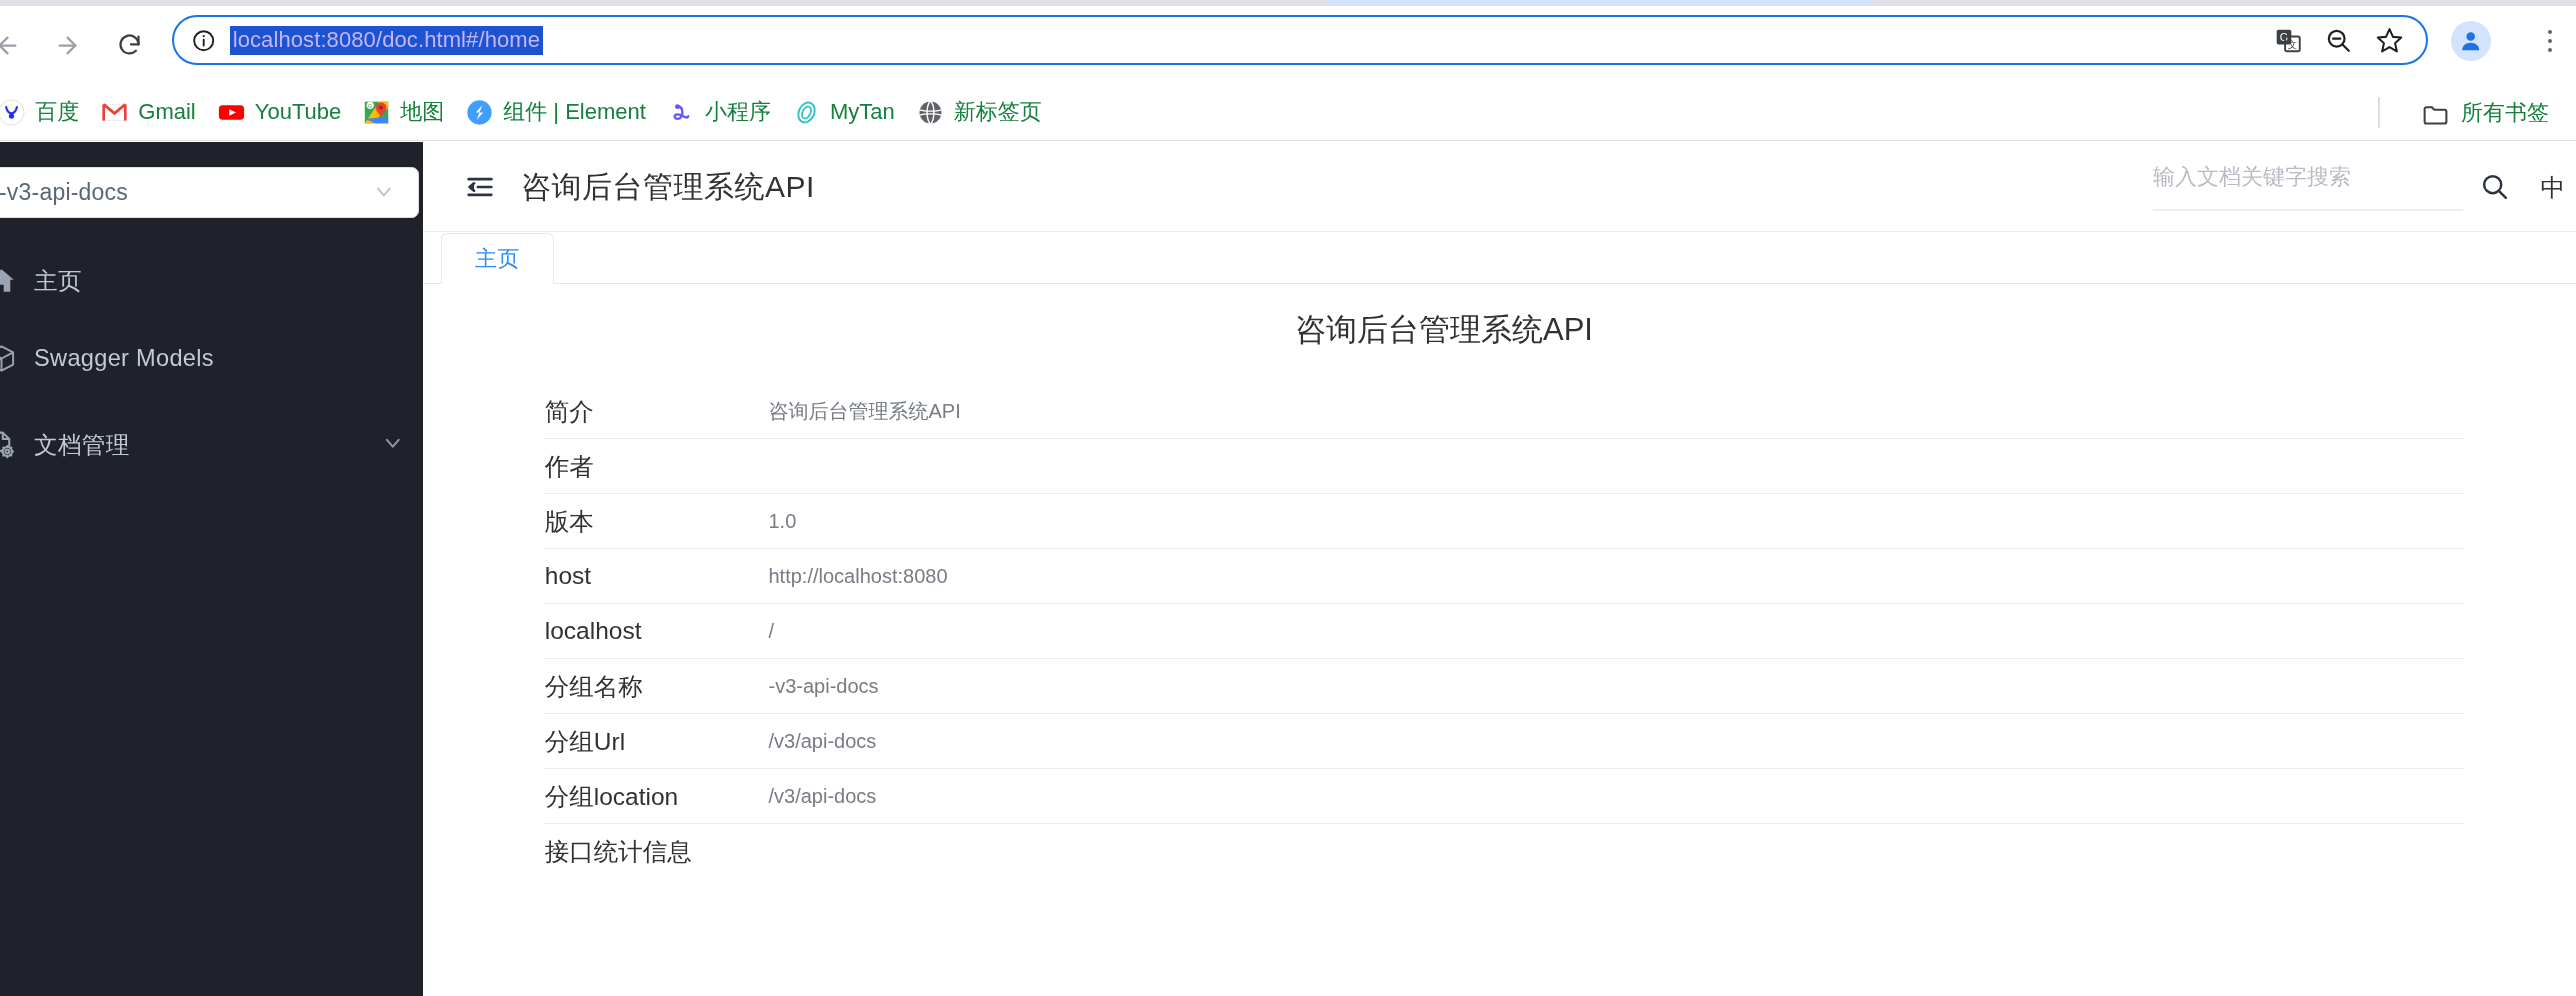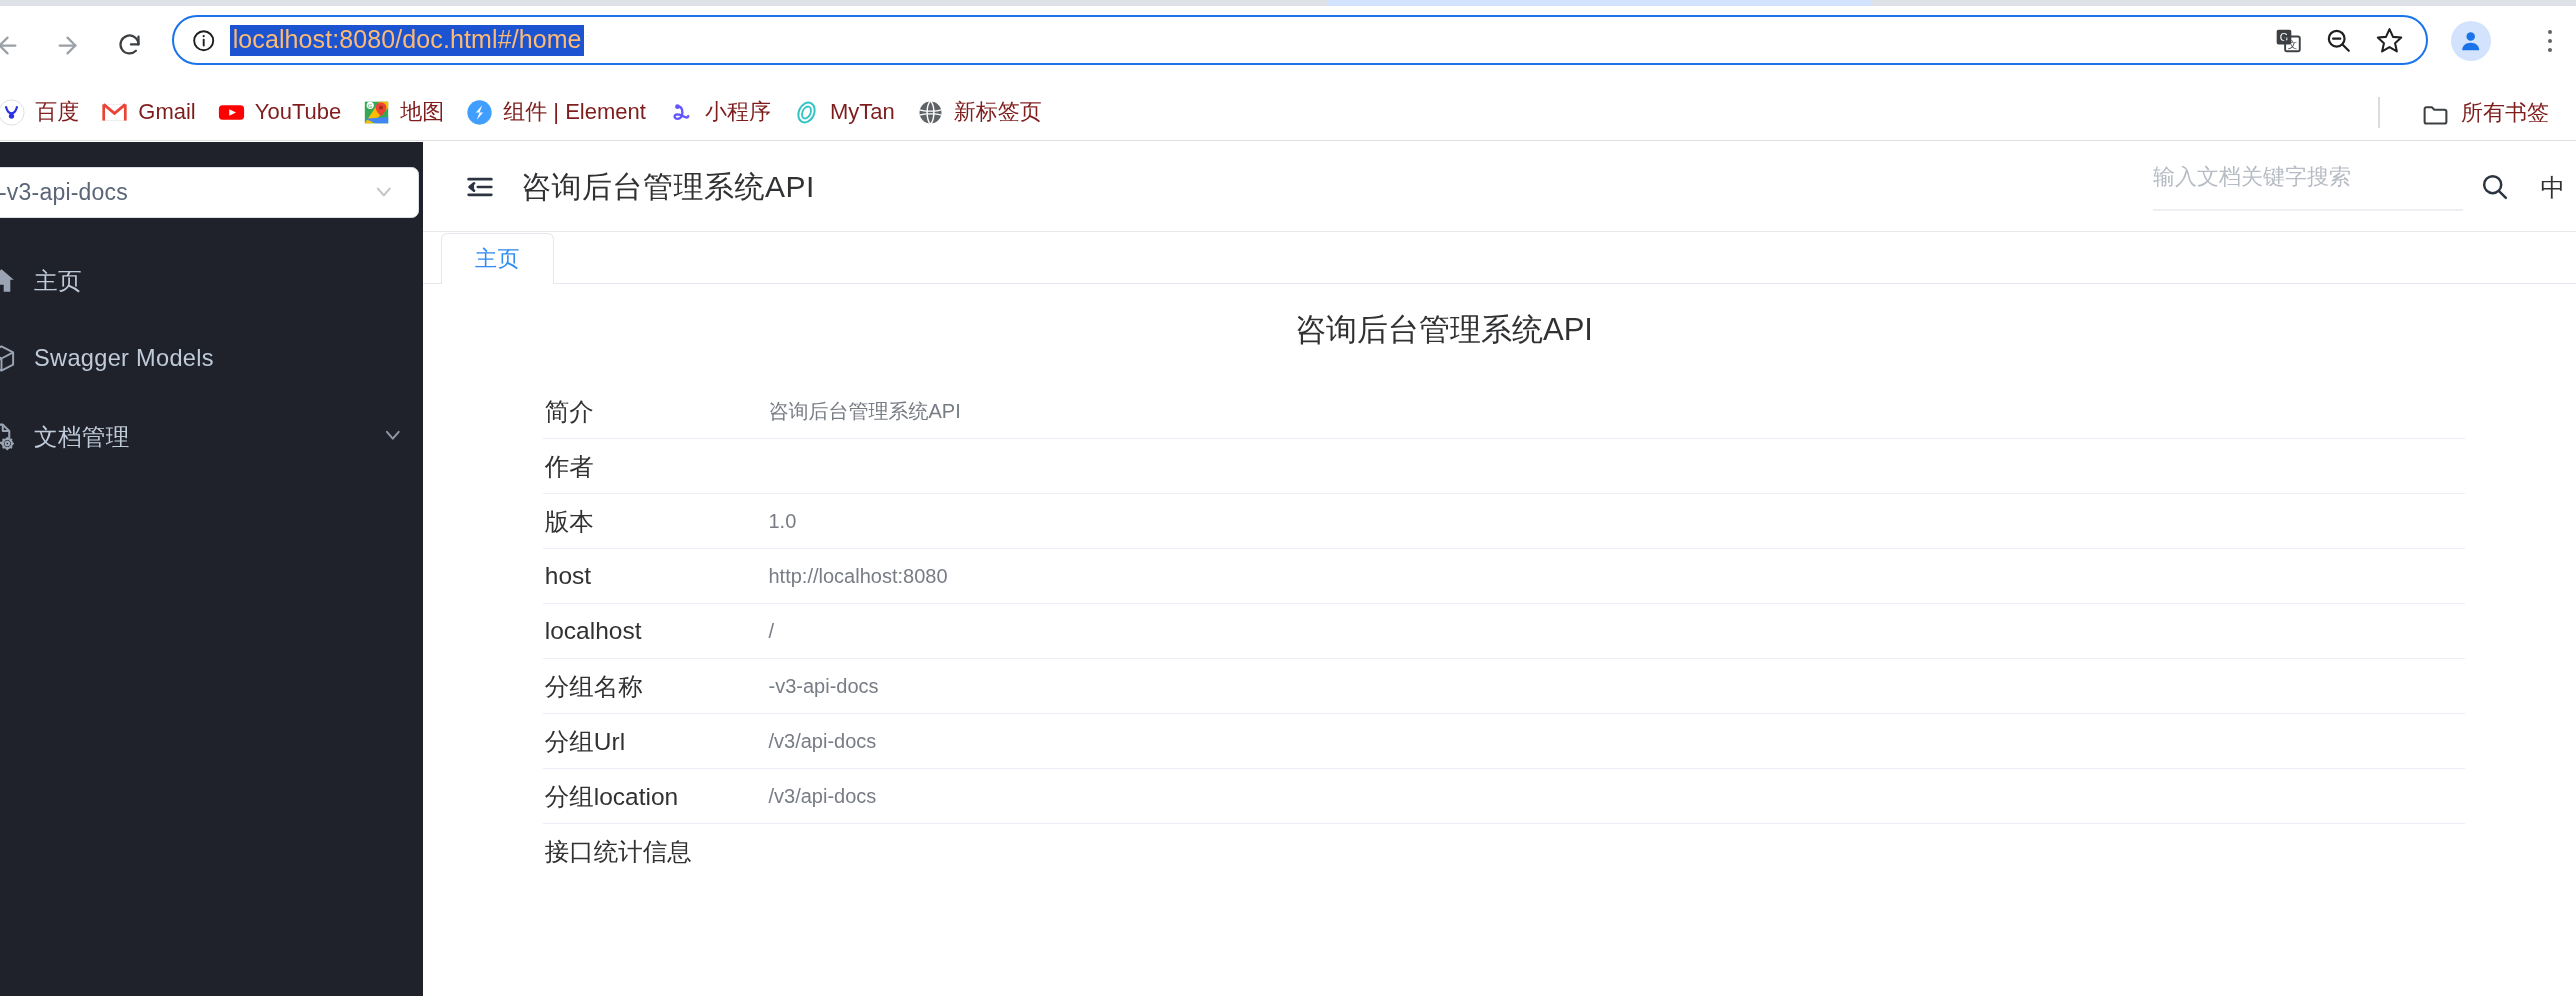--- a/index.html
+++ b/index.html
@@ -42,22 +42,22 @@
     background: #ffffff;
     display: flex; align-items: center;
   }
   .omni-info {
     margin-left: 17px; width: 25.4px; height: 25.4px;
     display: flex; align-items: center; justify-content: center;
     flex: 0 0 auto; cursor: pointer;
   }
   .omni-url {
     margin-left: 13.6px;
-    font-size: 25px;
-    color: #fdba74;
+    font-size: 22px;
+    color: #c4b5fd;
     background: #1b53d0;
     letter-spacing: 0.1px;
     padding: 1.8px 2.7px 3.6px 2.7px;
     white-space: nowrap;
     line-height: 1.05;
   }
   .omni-actions {
     margin-left: auto; display: flex; align-items: center; gap: 16.3px;
     padding-right: 20px;
   }
@@ -85,21 +85,21 @@
     position: absolute; left: 0; top: 84px; width: 2576px; height: 57px;
     background: #ffffff;
     border-bottom: 0.9px solid #e0e0e0;
     display: flex; align-items: center;
   }
   .bm {
     display: flex; align-items: center; gap: 10px;
     padding: 5.4px 11px; border-radius: 5.4px; cursor: pointer;
     white-space: nowrap;
   }
-  .bm-label { font-size: 22px; color: #7f1d1d; }
+  .bm-label { font-size: 22px; color: #15803d; }
   .bm-ico { width: 27px; height: 27px; flex: 0 0 auto; display: block; position: relative; }
 
   .bm-sep {
     position: absolute; left: 2378px; top: 12.7px;
     width: 1.8px; height: 31px; background: #dadce0;
   }
   .bm-allmarks {
     position: absolute; left: 2414px; top: 9px;
     display: flex; align-items: center; gap: 12.7px;
     padding: 5.4px 7.3px; border-radius: 5.4px; cursor: pointer; white-space: nowrap;
@@ -439,21 +439,21 @@
         <svg width="31" height="31" viewBox="0 0 24 24" fill="none" stroke="#9aa4b2" stroke-width="1.5" stroke-linejoin="round">
             <polygon points="12,2.6 21,7.3 21,16.7 12,21.4 3,16.7 3,7.3"></polygon>
             <polyline points="3,7.3 12,12 21,7.3"></polyline>
             <line x1="12" y1="12" x2="12" y2="21.4"></line>
             <line x1="3" y1="16.7" x2="12" y2="12"></line>
           </svg>
       </span>
       <span class="side-label">Swagger Models</span>
     </div>
 
-    <div class="side-item" style="top:269px;">
+    <div class="side-item" style="top:277px;">
       <span class="side-ico">
         <svg width="31" height="31" viewBox="0 0 24 24" fill="none" stroke="#9aa4b2" stroke-width="1.6" stroke-linejoin="round">
             <path d="M5 2.8 h8 l5 5 v9 H5 Z"></path>
             <polyline points="13,2.8 13,7.8 18,7.8"></polyline>
             <circle cx="16.5" cy="17.5" r="3.6" fill="#20222b"></circle>
             <circle cx="16.5" cy="17.5" r="1.4"></circle>
             <path d="M16.5 13.1 v1.1 M16.5 20.8 v1.1 M12.1 17.5 h1.1 M19.8 17.5 h1.1 M13.4 14.4 l0.8 0.8 M18.8 19.8 l0.8 0.8 M19.6 14.4 l-0.8 0.8 M14.2 19.8 l-0.8 0.8" stroke-linecap="round"></path>
           </svg>
       </span>
       <span class="side-label">文档管理</span>

